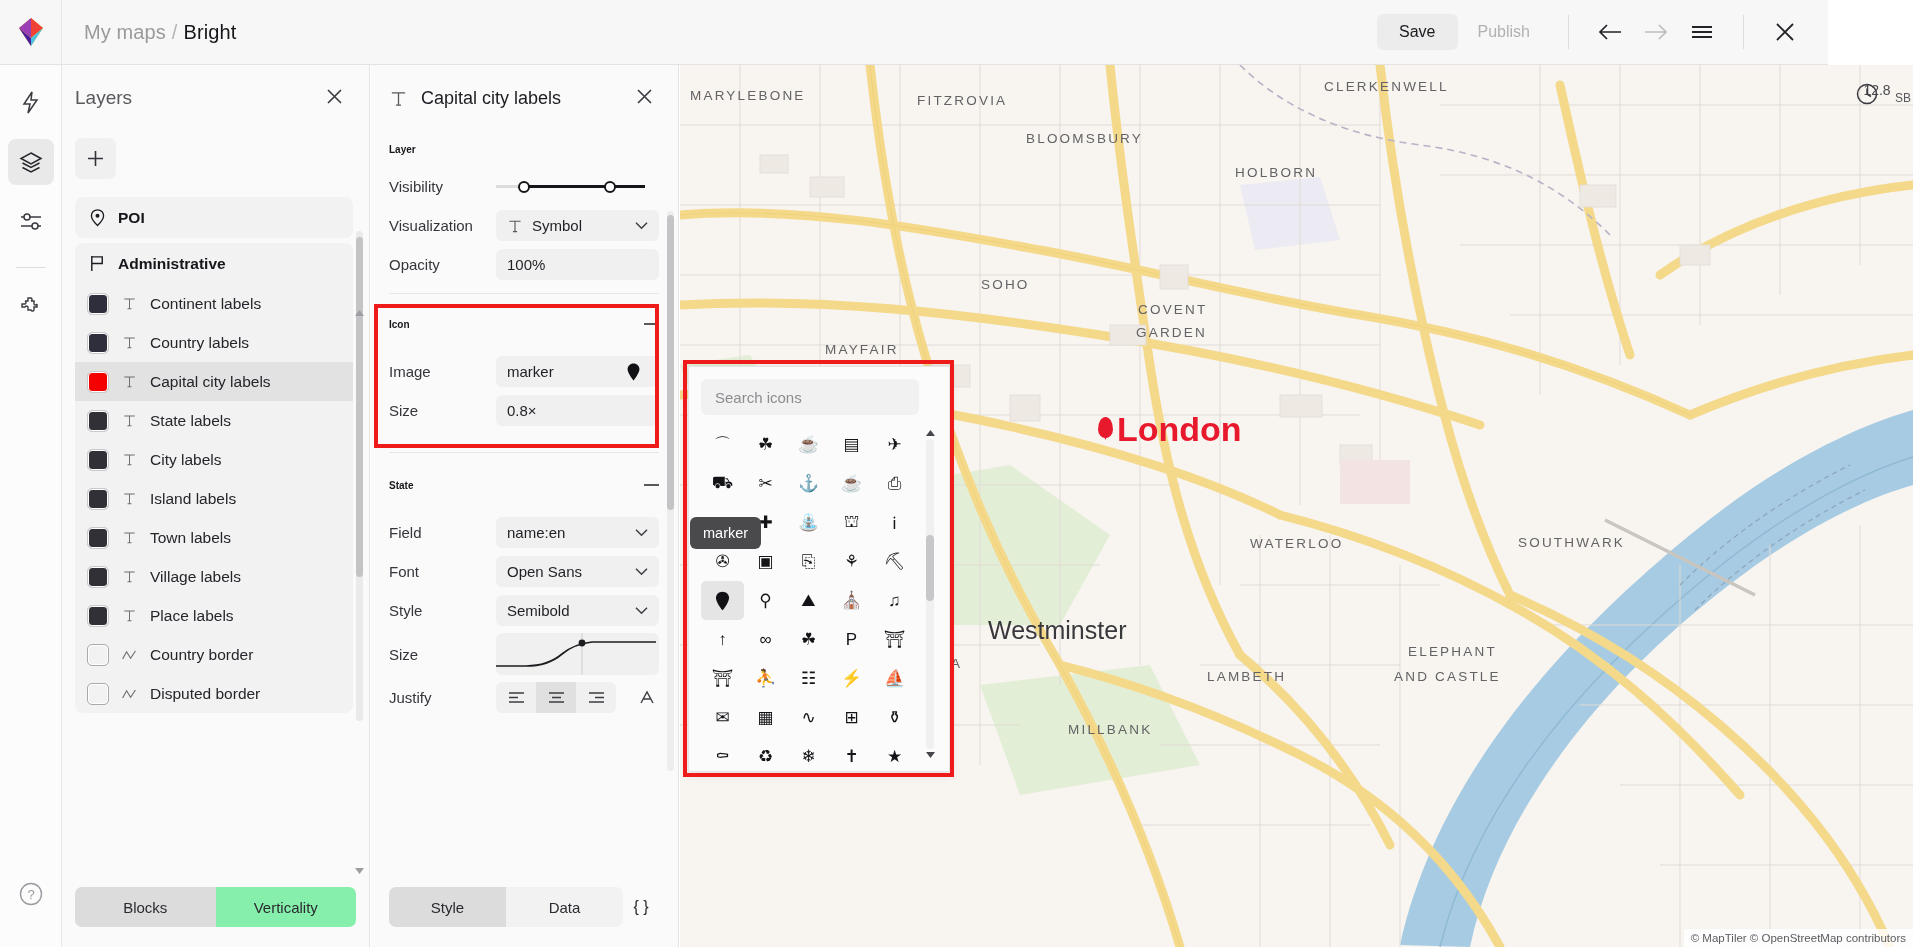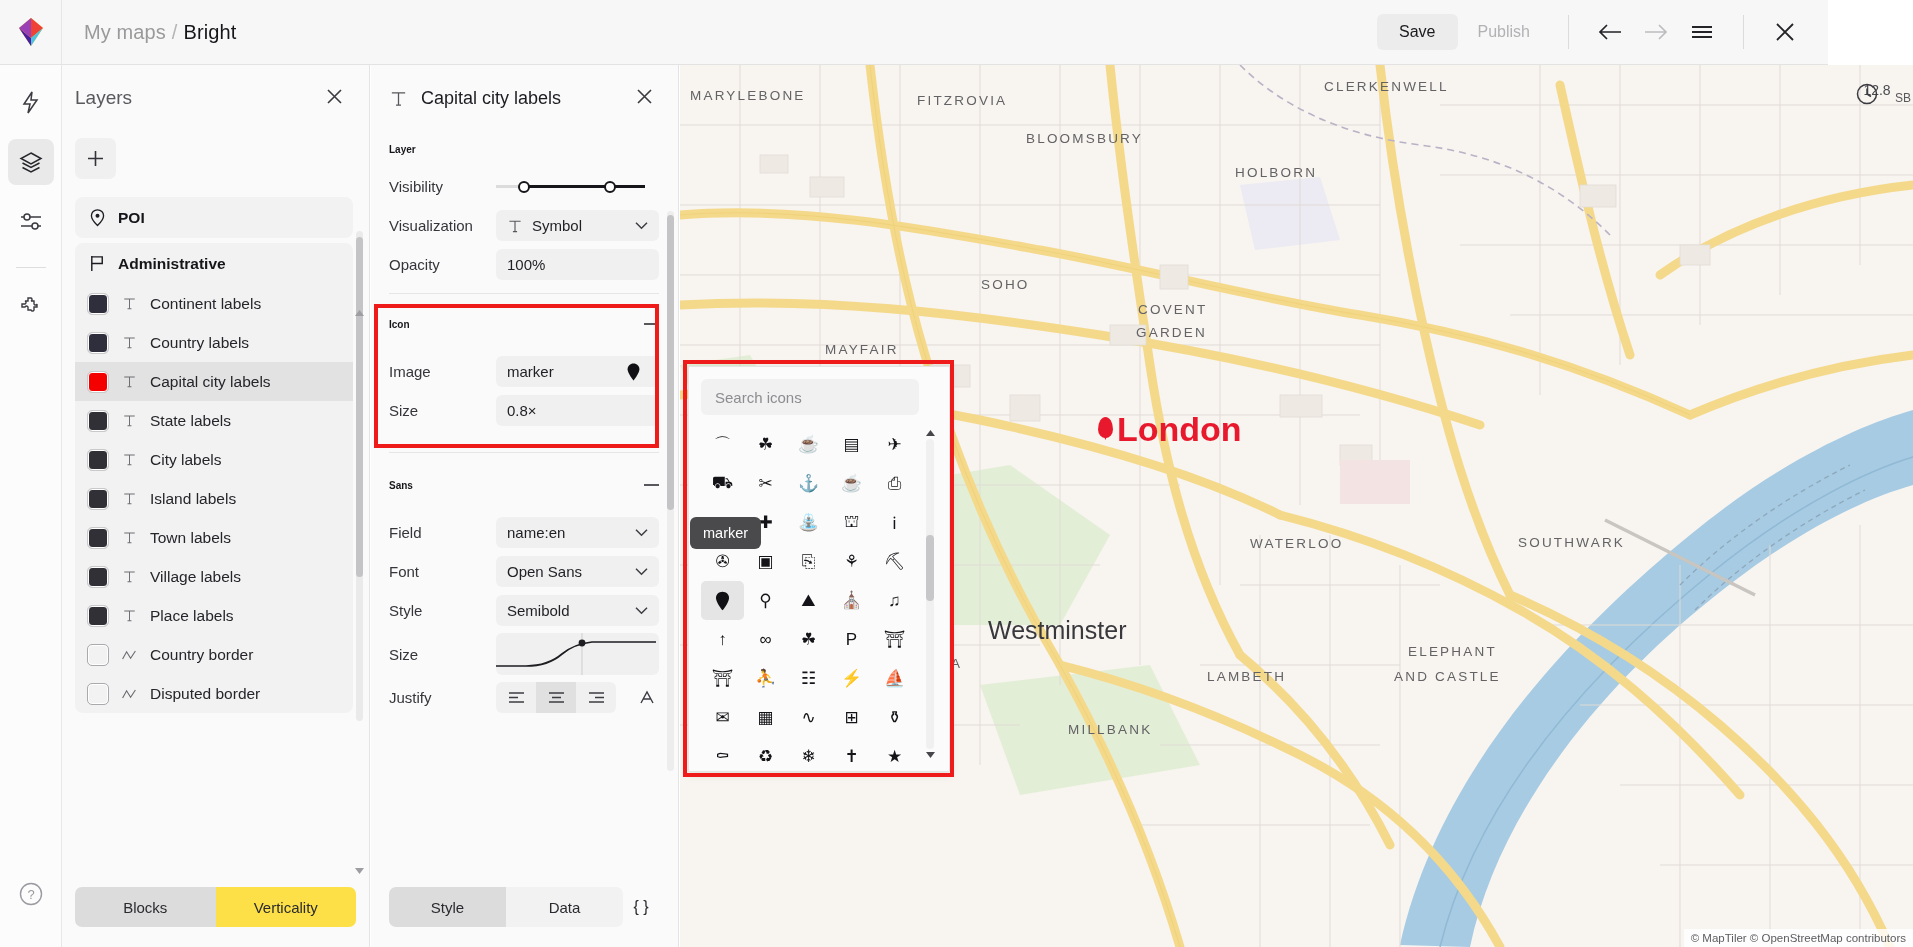--- a/index.html
+++ b/index.html
@@ -128,21 +128,21 @@
   }
   .arrow-up { top: 122px; }
   .arrow-dn { top: 680px; }
 
   .bottom-tabs {
     display: flex; padding: 0 13px 0 13px; margin-bottom: 20px; gap: 0;
     height: 40px;
   }
   .btab {
     flex: 1; height: 40px; border: none; font-size: 15px; cursor: pointer;
-    background: #fde047; color: #2a2a30; font-family: inherit;
+    background: #86efac; color: #2a2a30; font-family: inherit;
   }
   .btab.active { background: #dcdcdc; }
   .btab:first-child { border-radius: 7px 0 0 7px; }
   .btab:last-child { border-radius: 0 7px 7px 0; }
 
   
   .props-panel {
     position: absolute; top: 65px; left: 371px; width: 308px; height: 882px;
     background: #fafafa; border-right: 1px solid #e4e4e4;
     display: flex; flex-direction: column;
@@ -618,21 +618,21 @@
         <div class="pctl">
           <div class="pfield">
             <span>0.8×</span>
           </div>
         </div>
       </div>
 
       <div class="hr" style="margin-top:22px"></div>
 
       <div class="sec-head" style="margin-top:14px">
-        <span class="sec-title">Sans</span>
+        <span class="sec-title">State</span>
         <div class="minus"></div>
       </div>
       <div class="prow" style="margin-top:10px">
         <span class="plabel">Field</span>
         <div class="pctl">
           <div class="pfield">
             <span>name:en</span>
             <svg class="chev" width="13" height="9" viewBox="0 0 13 9">
               <path d="M1 1.8 L6.5 7.2 L12 1.8" stroke="#3d3d43" stroke-width="1.5" fill="none"></path>
             </svg>

